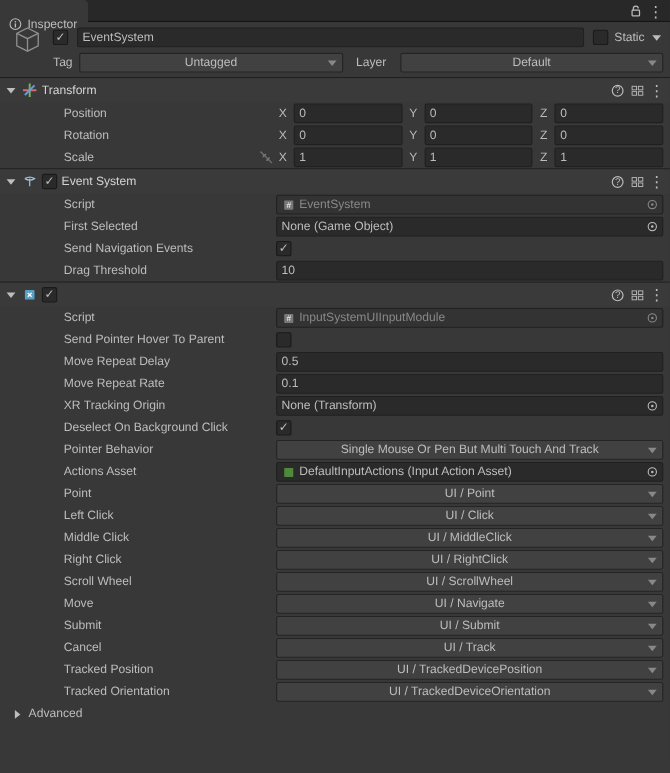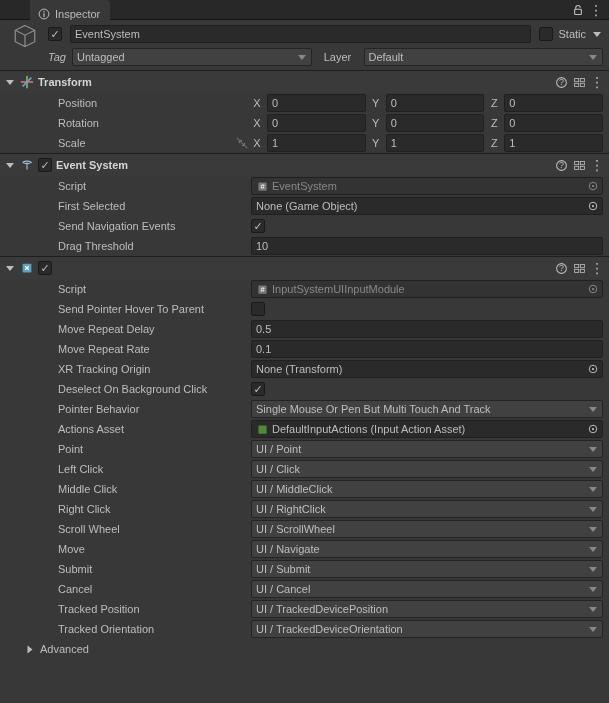--- a/index.html
+++ b/index.html
@@ -1,53 +1,53 @@
 <!DOCTYPE html>
 <html><head>
 <meta charset="utf-8">
 <style>
 * { margin:0; padding:0; box-sizing:border-box; font-family:Arial,sans-serif; font-size:11px; }
 body { background:#383838; color:#bdbdbd; width:609px; height:703px; overflow:hidden; }
 .tab-bar { display:flex; align-items:center; height:20px; background:#282828; border-bottom:1px solid #151515; }
-.tab { display:flex; align-items:flex-end; gap:5px; background:#383838; height:20px; padding:2px 10px 0 8px; border-top-right-radius:4px;margin-left:30px; }
+.tab { display:flex; align-items:flex-start; gap:5px; background:#383838; height:20px; padding:16px 10px 0 8px; border-top-right-radius:4px; }
 .tab svg { width:12px; height:12px; }
 .tab-bar-right { margin-left:auto; display:flex; align-items:center; gap:0; padding-right:4px; }
 .icon-btn { width:18px; height:18px; display:flex; align-items:center; justify-content:center; color:#bdbdbd; cursor:pointer; }
 .head-row { display:flex; align-items:center; height:24px; padding:4px 6px 0 6px; gap:8px; }
 .cube-icon { width:30px; height:30px; display:flex; align-items:center; justify-content:center; margin-left:4px; margin-top:4px;}
 .chk { width:14px; height:14px; background:#2a2a2a; border:1px solid #1a1a1a; border-radius:2px; display:flex; align-items:center; justify-content:center; cursor:pointer; flex-shrink:0; }
 .chk.on::after { content:"✓"; font-size:11px; color:#bdbdbd; line-height:1; }
 .namebox { flex:1; }
 .txt-input { width:100%; height:18px; background:#2a2a2a; border:1px solid #202020; border-radius:2px; color:#bdbdbd; padding:0 4px; font-size:11px; }
 .static { display:flex; align-items:center; gap:5px; padding-right:2px; }
 .static .chk { }
 .tri-down { width:0; height:0; border-left:4px solid transparent; border-right:4px solid transparent; border-top:5px solid #bdbdbd; cursor:pointer; margin-left:2px;}
 .tag-row { display:flex; align-items:center; padding:4px 6px 4px 44px; gap:6px; }
-.dd { background:#414141; border:1px solid #242424; border-radius:2px; height:18px; display:flex; align-items:center; padding:0 4px; color:#bdbdbd; position:relative; cursor:pointer; flex:1; }
+.dd { background:#414141; border:1px solid #242424; border-radius:2px; height:18px; display:flex; align-items:center; padding:0 4px; color:#bdbdbd; position:relative; cursor:pointer; flex:1;justify-content:center; }
 .dd::after { content:""; position:absolute; right:5px; top:6px; border-left:4px solid transparent; border-right:4px solid transparent; border-top:5px solid #888; }
 .comp { border-top:1px solid #1e1e1e; }
 .comp-hdr { display:flex; align-items:center; height:22px; background:#3a3a3a; padding:0 4px; gap:4px; }
 .fold { width:0; height:0; border-left:4px solid transparent; border-right:4px solid transparent; border-top:5px solid #bdbdbd; cursor:pointer; transform:rotate(0deg); margin:0 2px; }
 .fold.closed { transform:rotate(-90deg); }
 .comp-icon { width:14px; height:14px; display:flex; align-items:center; justify-content:center; }
-.comp-title { font-weight:bold; color:#d4d4d4; }
+.comp-title { font-weight:normal; color:#d4d4d4; }
 .comp-hdr-right { margin-left:auto; display:flex; align-items:center; gap:2px; }
 .ctrl-icon { width:16px; height:16px; display:flex; align-items:center; justify-content:center; color:#bdbdbd; cursor:pointer; }
 .prop-row { display:flex; align-items:center; height:20px; padding:0 6px 0 21px; }
 .prop-label { width:230px; color:#bdbdbd; flex-shrink:0; display:flex; align-items:center; gap:4px;padding-left:37px;}
 .prop-val { flex:1; display:flex; align-items:center; gap:4px; }
 .xyz { display:flex; align-items:center; gap:4px; flex:1; }
 .xyz-lbl { width:12px; text-align:center; color:#bdbdbd; }
 .xyz .txt-input { flex:1; }
 .obj-field { flex:1; height:18px; background:#2a2a2a; border:1px solid #202020; border-radius:2px; color:#bdbdbd; padding:0 4px; display:flex; align-items:center; position:relative; }
 .obj-field.disabled { background:#333333; color:#888; }
 .obj-field .picker { position:absolute; right:2px; width:14px; height:14px; display:flex; align-items:center; justify-content:center; cursor:pointer; }
 .obj-field .type-icon { width:12px; height:12px; margin-right:4px; display:flex; align-items:center; justify-content:center; }
 .vis-off { color:#757575; margin-right:2px; }
-.adv-row { display:flex; align-items:center; height:20px; padding:0 6px 0 24px; gap:4px;}
+.adv-row { display:flex; align-items:center; height:20px; padding:0 6px 0 10px; gap:4px;}
 svg { flex-shrink:0; }
 .vdots::before { content:"⋮"; font-size:14px; color:#bdbdbd; }
 </style>
 </head>
 <body>
 
 <div class="tab-bar">
   <div class="tab">
     <svg viewBox="0 0 16 16">
         <circle cx="8" cy="8" r="6.5" fill="none" stroke="#bdbdbd" stroke-width="1.3"></circle>
@@ -76,21 +76,21 @@
   </div>
   <div class="chk on"></div>
   <div class="namebox"><input class="txt-input" value="EventSystem" style=""></div>
   <div class="static">
     <div class="chk"></div>
     <span>Static</span>
     <div class="tri-down"></div>
   </div>
 </div>
 <div class="tag-row">
-  <span style="width:22px; text-align:right;font-style:italic;">Tag</span>
+  <span style="width:22px; text-align:right;">Tag</span>
   <div class="dd" style="flex:1;">
       <span>Untagged</span>
     </div>
   <span style="width:40px; text-align:center;">Layer</span>
   <div class="dd" style="flex:1;">
       <span>Default</span>
     </div>
 </div>
 
 <div class="comp">
@@ -406,21 +406,21 @@
       <div class="prop-val">
         <div class="dd">
           <span>UI / Submit</span>
         </div>
       </div>
     </div>
   <div class="prop-row">
       <div class="prop-label">Cancel</div>
       <div class="prop-val">
         <div class="dd">
-          <span>UI / Cancel</span>
+          <span>UI / Track</span>
         </div>
       </div>
     </div>
   <div class="prop-row">
       <div class="prop-label">Tracked Position</div>
       <div class="prop-val">
         <div class="dd">
           <span>UI / TrackedDevicePosition</span>
         </div>
       </div>

